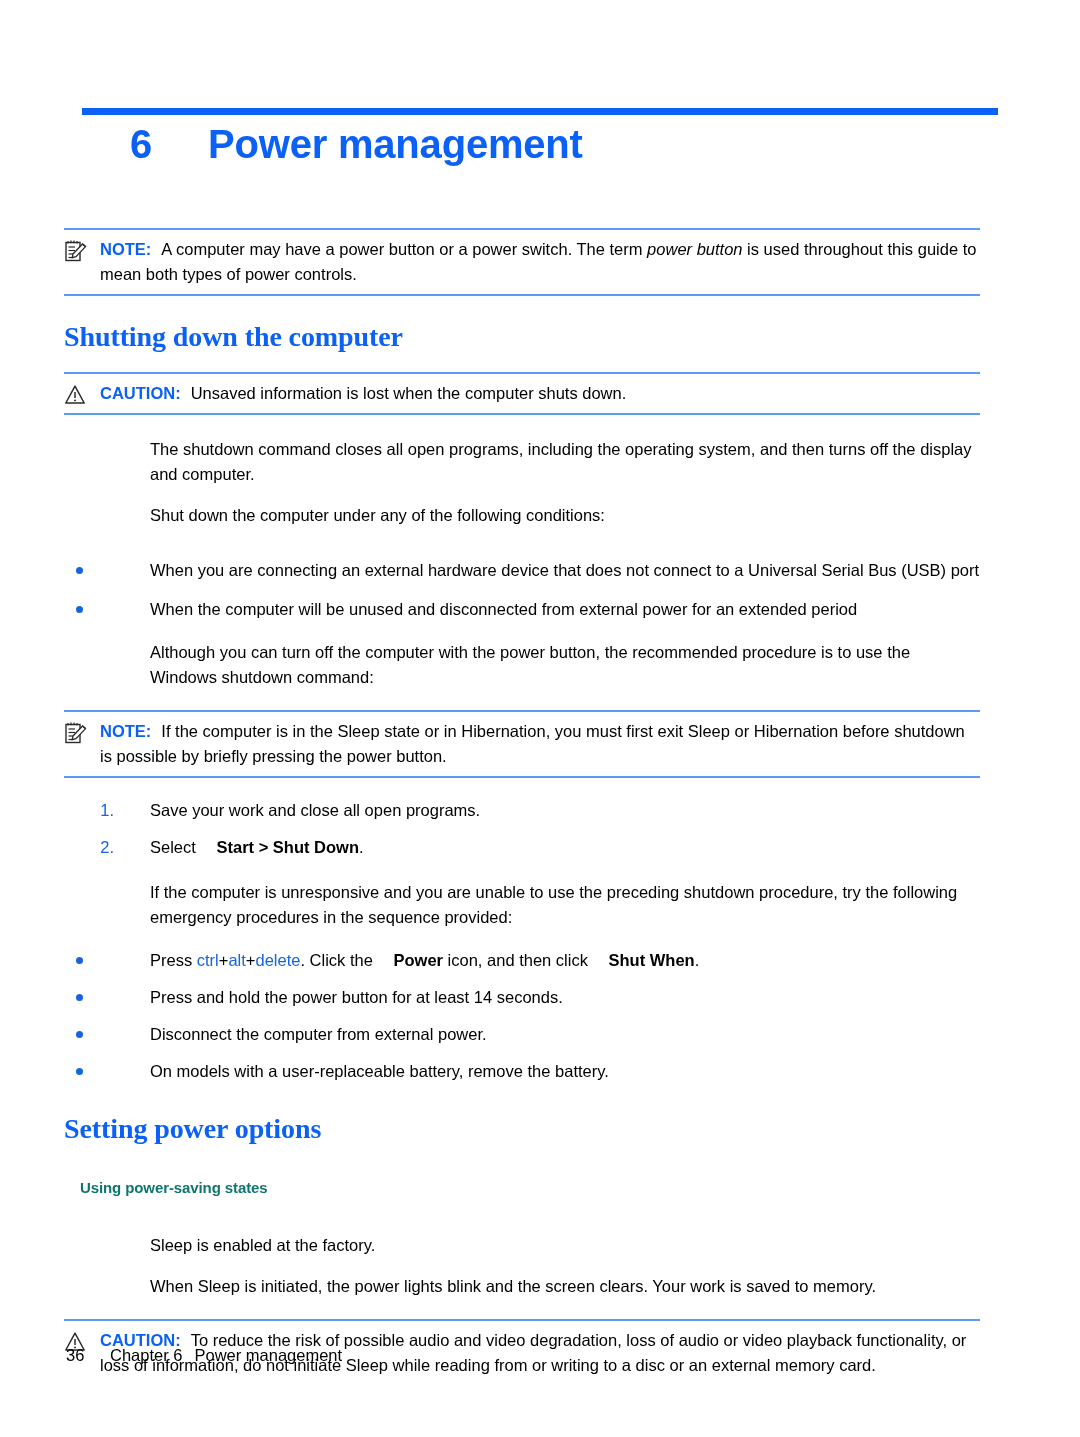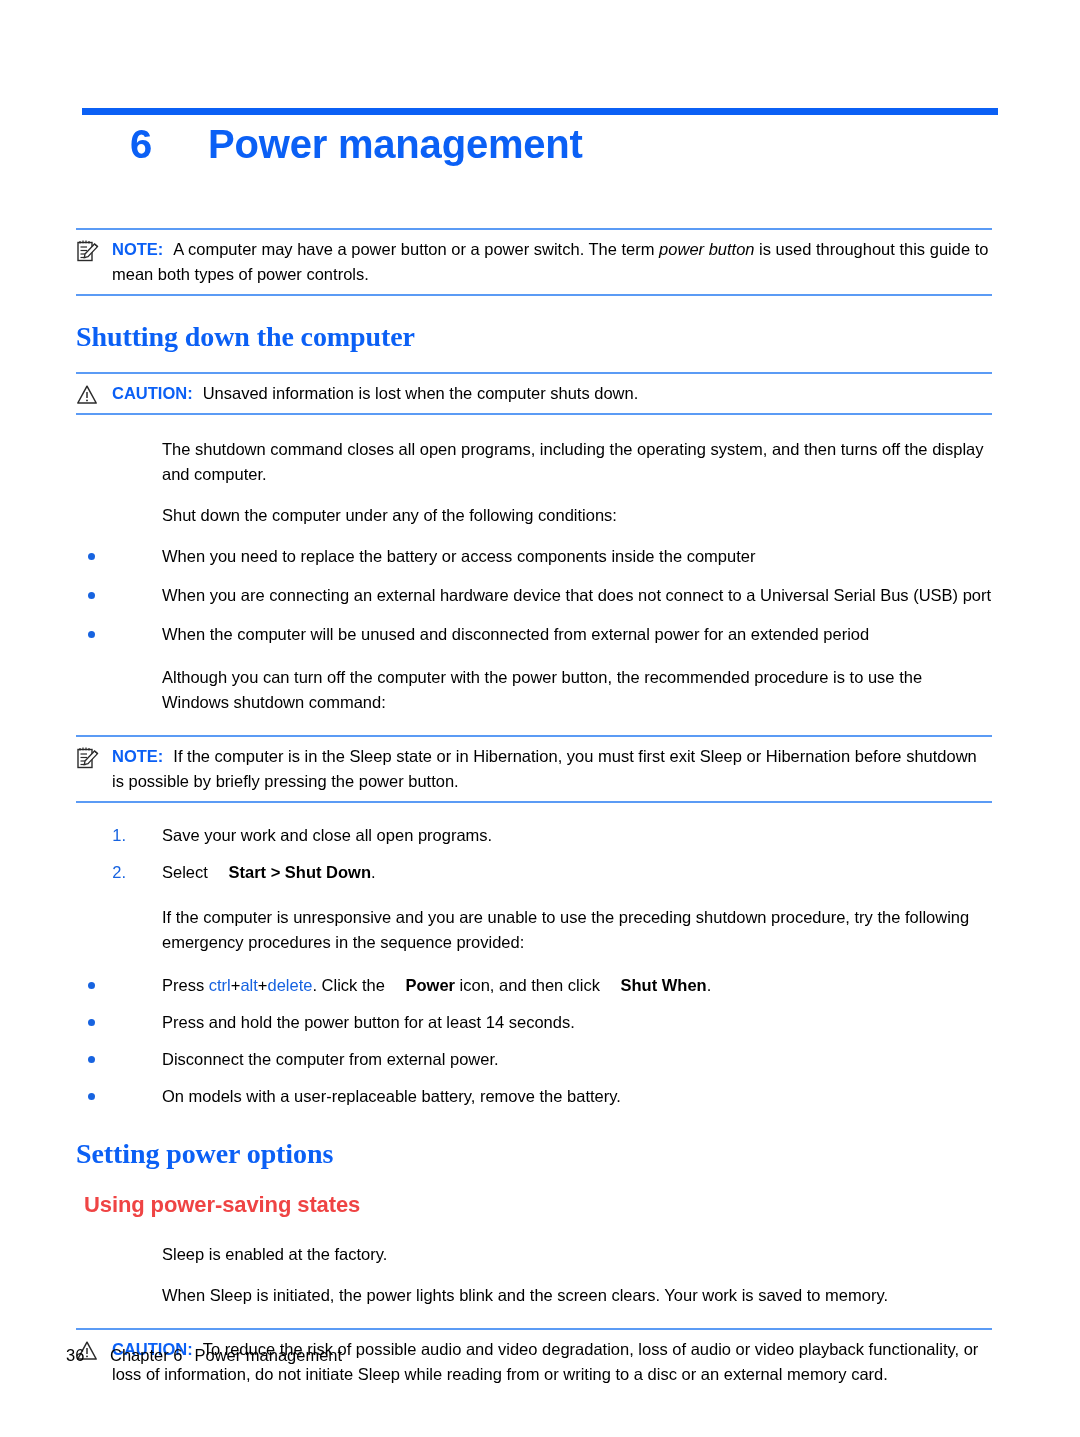--- a/index.html
+++ b/index.html
@@ -45,21 +45,21 @@
     margin-left: 48px;
   }
   .chapter-num {
     display: inline-block;
     width: 78px;
   }
 
   
   .content {
     position: absolute;
-    left: 76px;
+    left: 64px;
     top: 228px;
     width: 916px;
   }
 
   
   .admon {
     position: relative;
     margin: 0 0 0 0;
     padding: 7px 0 7px 36px;
     border-top: 2px solid #5b9bf5;
@@ -95,24 +95,24 @@
   h2.sec {
     margin: 0;
     font-size: 28px;
     font-weight: bold;
     color: #0b60f5;
     line-height: 34px;
     letter-spacing: -0.1px;
     font-family: Liberation Serif, serif;
   }
   h3.subsec {
-    margin: 8px;
-    font-size: 22px;
+    margin: 16px;
+    font-size: 15px;
     font-weight: bold;
-    color: #ef4444;
+    color: #0f766e;
     line-height: 27px;
     letter-spacing: -0.1px;
   }
 
   
   ul.bullets, ol.steps {
     list-style: none;
     margin: 0;
     padding: 0;
   }
@@ -220,24 +220,20 @@
 
     <p class="body" style="padding-left:86px;">The shutdown command closes all open programs, including the operating system, and then turns off the display and computer.</p>
 
     <div class="s16"></div>
 
     <p class="body" style="padding-left:86px;">Shut down the computer under any of the following conditions:</p>
 
     <div class="s16"></div>
 
     <ul class="bullets">
-      <li>
-        <span class="dot"></span>
-        <span>When you need to replace the battery or access components inside the computer</span>
-      </li>
       <div class="s14"></div>
       <li>
         <span class="dot"></span>
         <span>When you are connecting an external hardware device that does not connect to a Universal Serial Bus (USB) port</span>
       </li>
       <div class="s14"></div>
       <li>
         <span class="dot"></span>
         <span>When the computer will be unused and disconnected from external power for an extended period</span>
       </li>

